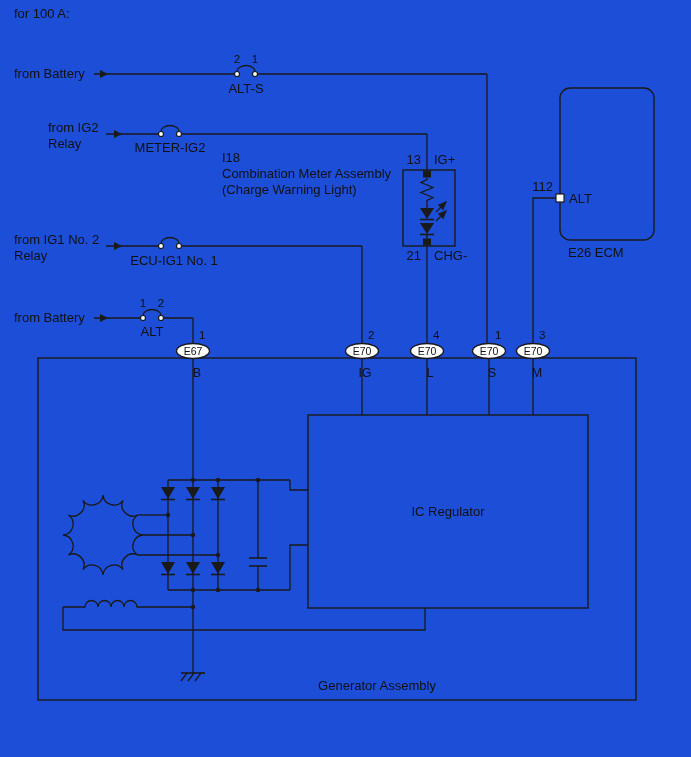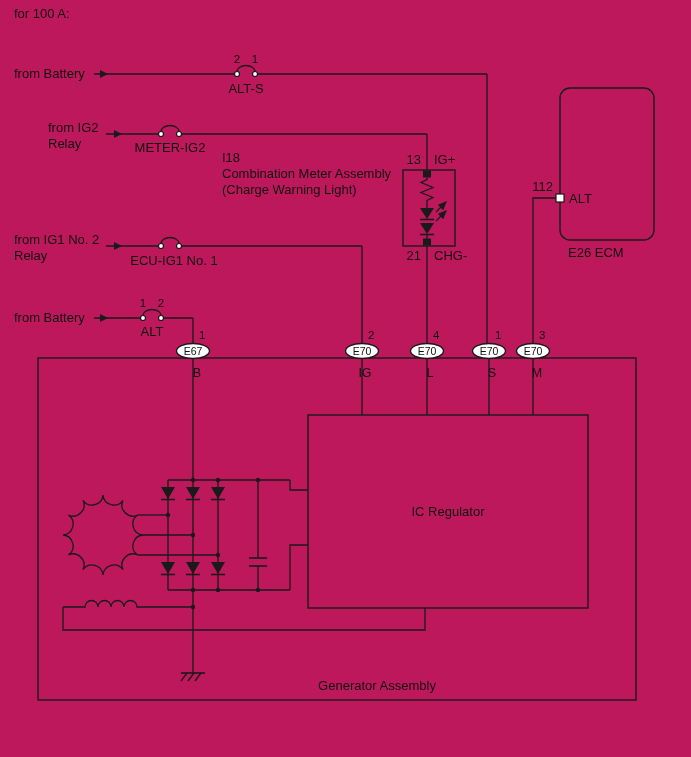--- a/index.html
+++ b/index.html
@@ -1,16 +1,16 @@
 <!DOCTYPE html>
 <html><head>
 <meta charset="utf-8">
 <style>
   html,body{margin:0;padding:0;background:#ffffff;}
-  .page{width:691px;height:757px;background:#be185d;position:relative;}
+  .page{width:691px;height:757px;background:#1d4ed8;position:relative;}
   svg{display:block;}
   text{font-family:"Liberation Sans",sans-serif;font-size:13px;fill:#111;}
   .fs11{font-size:11.5px;}
   .fs10{font-size:10.5px;}
   .fs12{font-size:12.5px;}
   .mid{text-anchor:middle;}
   .end{text-anchor:end;}
   .wire{stroke:#1a1a1a;stroke-width:1.3;fill:none;}
   .thick{stroke:#1a1a1a;stroke-width:1.6;fill:none;}
   .box{stroke:#1a1a1a;stroke-width:1.4;fill:#ffffff;}

